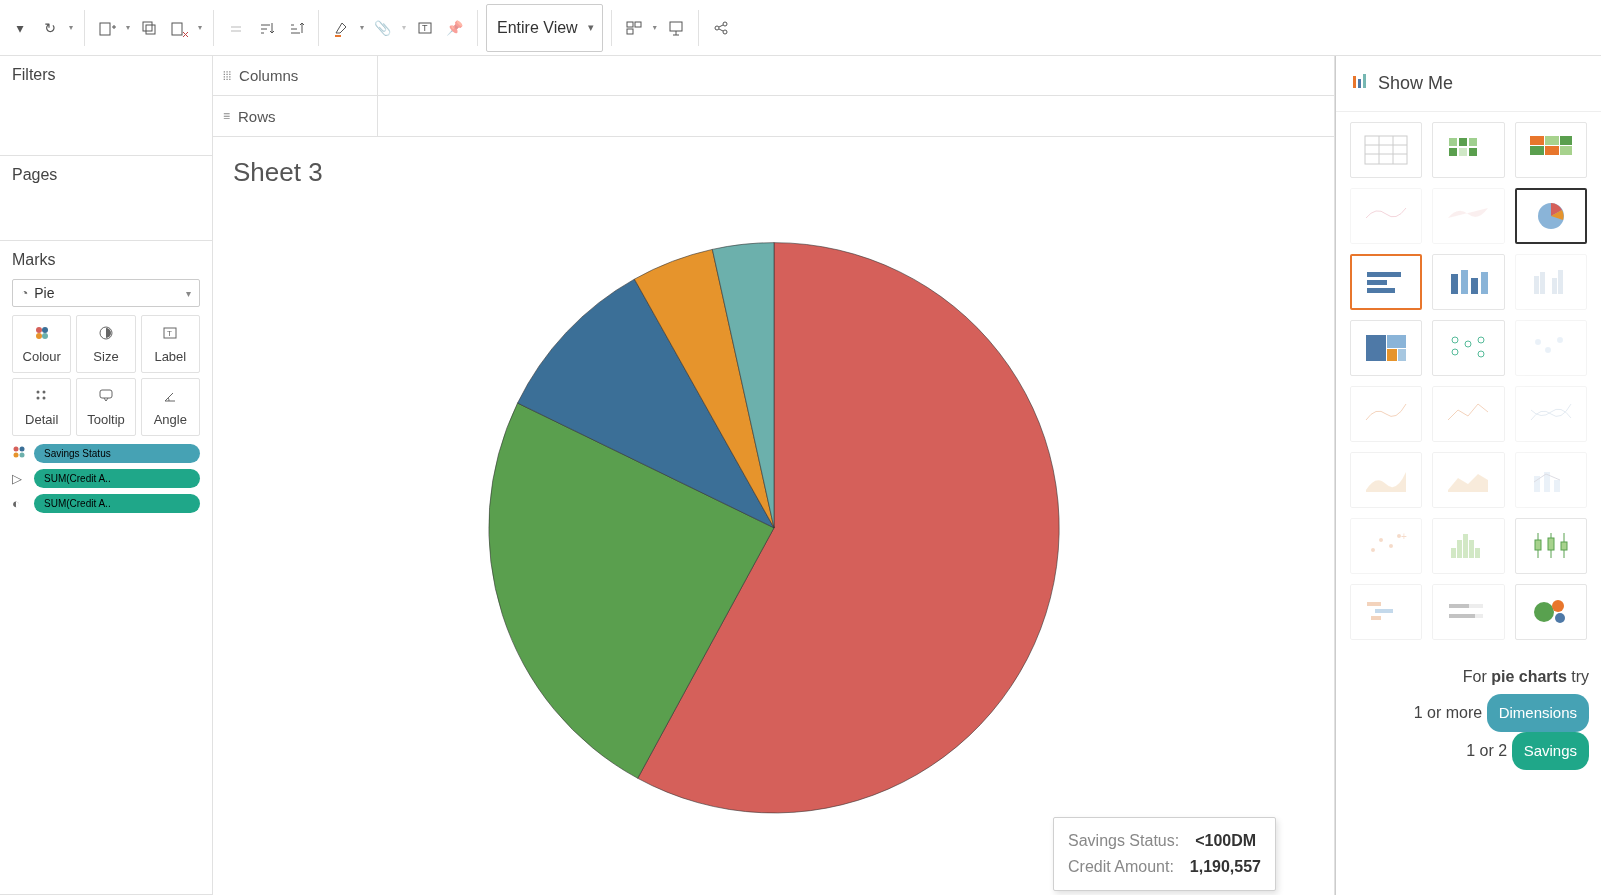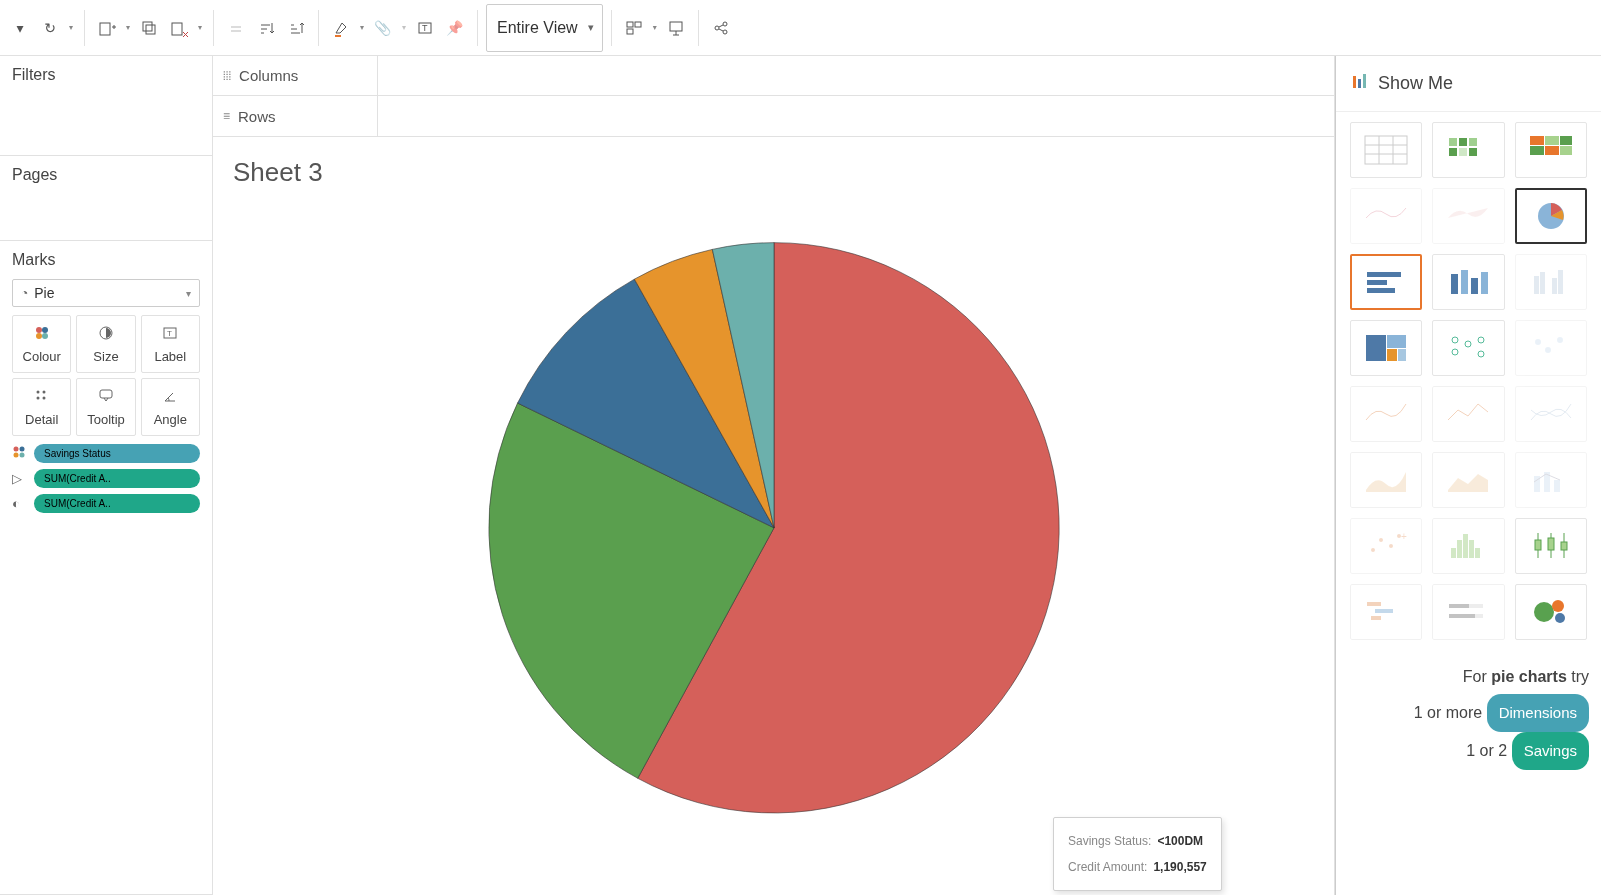--- a/index.html
+++ b/index.html
@@ -38,21 +38,21 @@
   .shelf:last-child { border-bottom: none; }
   .shelf-label { width: 165px; display: flex; align-items: center; gap: 8px; padding-left: 10px; color: #555; font-size: 15px; border-right: 1px solid #e1e1e1; }
   .shelf-label .sico { color: #888; font-size: 12px; }
   .shelf-drop { flex: 1; }
 
   .viz { flex: 1; position: relative; padding: 20px 0 0 20px; }
   .sheet-title { font-size: 26px; color: #555; font-weight: 400; }
   .pie-svg { position: absolute; left: 50%; top: 50%; transform: translate(-50%, -48%); }
 
   .tooltip { position: absolute; left: 840px; top: 680px; background: #fff; border: 1px solid #d0d0d0; box-shadow: 2px 3px 6px rgba(0,0,0,0.12); padding: 10px 14px; border-radius: 2px; }
-  .tt-row { display: flex; gap: 6px; color: #888; font-size: 12px; line-height: 26px; }
+  .tt-row { display: flex; gap: 16px; color: #888; font-size: 16px; line-height: 26px; }
   .tt-row .tt-val { color: #333; font-weight: 600; }
 
   .showme-header { height: 56px; display: flex; align-items: center; gap: 10px; padding: 0 16px; border-bottom: 1px solid #eee; }
   .sm-icon { width: 16px; height: 16px; }
   .sm-title { font-size: 18px; color: #444; }
   .sm-grid { padding: 10px 14px; display: grid; grid-template-columns: 1fr 1fr 1fr; gap: 10px; }
   .sm-cell { border: 1px solid #e5e5e5; height: 56px; display: flex; align-items: center; justify-content: center; cursor: pointer; border-radius: 2px; }
   .sm-cell.selected { border: 2px solid #e8762c; }
   .sm-cell.active-pie { border: 2px solid #333; }
   .sm-hints { padding: 10px 12px; font-size: 16px; color: #444; line-height: 34px; text-align: right; }

